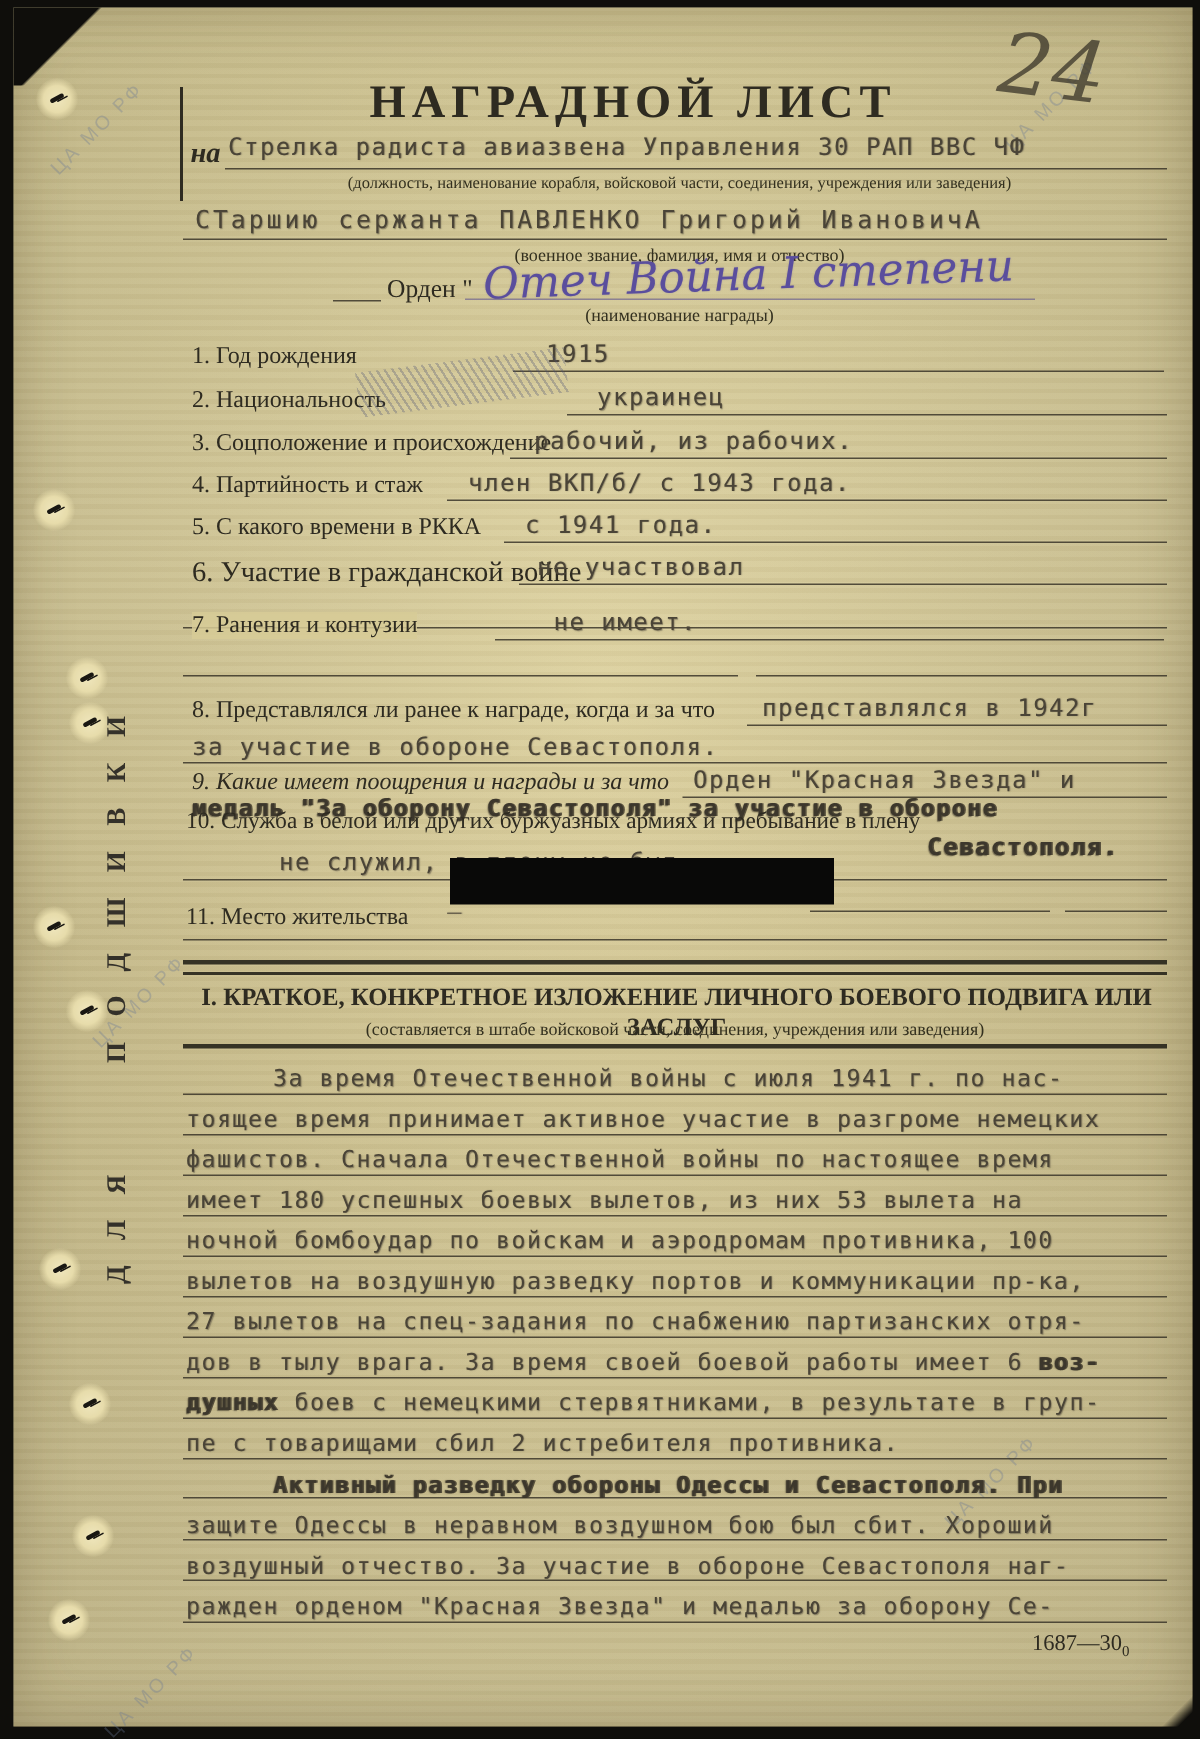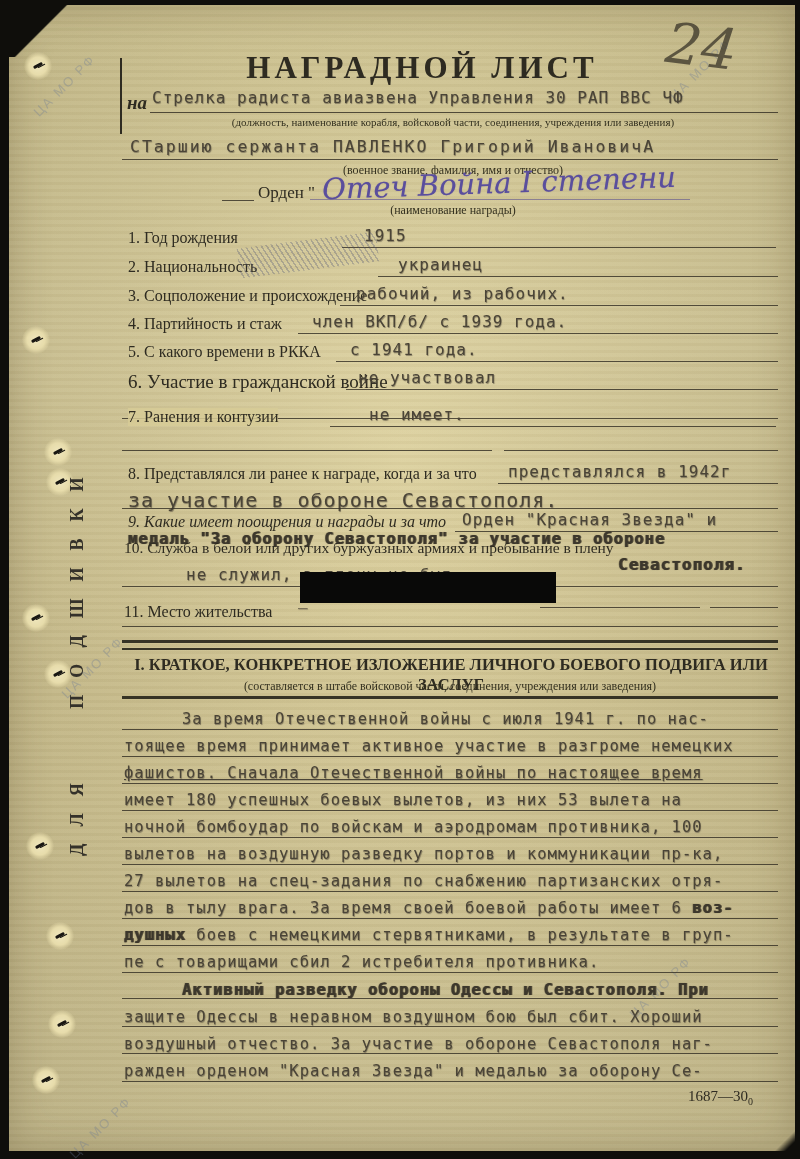--- a/index.html
+++ b/index.html
@@ -109,21 +109,21 @@
   <div class="abs printed" style="left:128px;top:258px;font-size:16px;">2. Национальность</div>
   <div class="abs typed" style="left:398px;top:255px;font-size:16px;">украинец</div>
   <div class="abs scribble" style="left:238px;top:240px;width:140px;height:30px;"></div>
   <div class="abs rule" style="left:378px;top:276px;width:400px;"></div>
 
   <div class="abs printed" style="left:128px;top:287px;font-size:16px;">3. Соцположение и происхождение</div>
   <div class="abs typed" style="left:356px;top:284px;font-size:16px;">рабочий, из рабочих.</div>
   <div class="abs rule" style="left:340px;top:305px;width:438px;"></div>
 
   <div class="abs printed" style="left:128px;top:315px;font-size:16px;">4. Партийность и стаж</div>
-  <div class="abs typed" style="left:312px;top:312px;font-size:16px;">член ВКП/б/ с 1939 года.</div>
+  <div class="abs typed" style="left:312px;top:312px;font-size:16px;">член ВКП/б/ с 1943 года.</div>
   <div class="abs rule" style="left:298px;top:333px;width:480px;"></div>
 
   <div class="abs printed" style="left:128px;top:343px;font-size:16px;">5. С какого времени в РККА</div>
   <div class="abs typed" style="left:350px;top:340px;font-size:16px;">с 1941 года.</div>
   <div class="abs rule" style="left:336px;top:361px;width:442px;"></div>
 
   <div class="abs printed" style="left:128px;top:371px;font-size:19px;">6. Участие в гражданской войне</div>
   <div class="abs typed" style="left:358px;top:368px;font-size:16px;">не участвовал</div>
   <div class="abs rule" style="left:346px;top:389px;width:432px;"></div>
 
@@ -131,21 +131,21 @@
 
   <div class="abs printed" style="left:128px;top:408px;font-size:16px;background:rgba(215,203,150,.85);">7. Ранения и контузии</div>
   <div class="abs typed" style="left:346px;top:405px;font-size:16px;margin-left:23px;">не имеет.</div>
   <div class="abs rule" style="left:330px;top:426px;width:446px;"></div>
   <div class="abs rule" style="left:122px;top:450px;width:370px;"></div>
   <div class="abs rule" style="left:504px;top:450px;width:274px;"></div>
 
   <div class="abs printed" style="left:128px;top:465px;font-size:16px;">8. Представлялся ли ранее к награде, когда и за что</div>
   <div class="abs typed" style="left:508px;top:462px;font-size:16px;">представлялся в 1942г</div>
   <div class="abs rule" style="left:498px;top:483px;width:280px;"></div>
-  <div class="abs typed" style="left:128px;top:488px;font-size:20px;">за участие в обороне Севастополя.</div>
+  <div class="abs typed" style="left:128px;top:488px;font-size:16px;">за участие в обороне Севастополя.</div>
   <div class="abs rule" style="left:122px;top:508px;width:656px;"></div>
 
   <div class="abs printed" style="left:128px;top:513px;font-size:16px;font-style:italic;">9. Какие имеет поощрения и награды и за что</div>
   <div class="abs typed" style="left:462px;top:510px;font-size:16px;">Орден "Красная Звезда" и</div>
   <div class="abs rule" style="left:455px;top:531px;width:323px;"></div>
   <div class="abs typed typed-bold" style="left:128px;top:530px;font-size:15.5px;">медаль "За оборону Севастополя" за участие в обороне</div>
 
   <div class="abs printed" style="left:124px;top:539px;font-size:15.5px;">10. Служба в белой или других буржуазных армиях и пребывание в плену</div>
   <div class="abs typed typed-bold" style="left:618px;top:555px;font-size:16px;">Севастополя.</div>
   <div class="abs typed" style="left:186px;top:565px;font-size:16px;">не служил, в плену не был.</div>
@@ -161,21 +161,21 @@
 
   <div class="abs rule-heavy" style="left:122px;top:648px;width:656px;border-bottom-width:2px;"></div>
   <div class="abs printed" style="left:122px;top:655px;width:658px;text-align:center;font-size:16.5px;font-weight:bold;white-space:normal;">I. КРАТКОЕ, КОНКРЕТНОЕ ИЗЛОЖЕНИЕ ЛИЧНОГО БОЕВОГО ПОДВИГА ИЛИ ЗАСЛУГ</div>
   <div class="abs caption printed" style="left:122px;top:679px;width:656px;font-size:12px;">(составляется в штабе войсковой части, соединения, учреждения или заведения)</div>
   <div class="abs rule-heavy" style="left:122px;top:696px;width:656px;"></div>
 
   <div class="abs typed" style="left:182px;top:710px;font-size:15.5px;">За время Отечественной войны с июля 1941 г. по нас-</div>
   <div class="abs rule" style="left:122px;top:729px;width:656px;"></div>
   <div class="abs typed" style="left:124px;top:737px;font-size:15.5px;">тоящее время принимает активное участие в разгроме немецких</div>
   <div class="abs rule" style="left:122px;top:756px;width:656px;"></div>
-  <div class="abs typed" style="left:124px;top:764px;font-size:15.5px;text-decoration:underline;">фашистов. Сначала Отечественной войны по настоящее время</div>
+  <div class="abs typed" style="left:124px;top:764px;font-size:15.5px;">фашистов. Сначала Отечественной войны по настоящее время</div>
   <div class="abs rule" style="left:122px;top:783px;width:656px;"></div>
   <div class="abs typed" style="left:124px;top:791px;font-size:15.5px;">имеет 180 успешных боевых вылетов, из них 53 вылета на</div>
   <div class="abs rule" style="left:122px;top:810px;width:656px;"></div>
   <div class="abs typed" style="left:124px;top:818px;font-size:15.5px;">ночной бомбоудар по войскам и аэродромам противника, 100</div>
   <div class="abs rule" style="left:122px;top:837px;width:656px;"></div>
   <div class="abs typed" style="left:124px;top:845px;font-size:15.5px;">вылетов на воздушную разведку портов и коммуникации пр-ка,</div>
   <div class="abs rule" style="left:122px;top:864px;width:656px;"></div>
   <div class="abs typed" style="left:124px;top:872px;font-size:15.5px;">27 вылетов на спец-задания по снабжению партизанских отря-</div>
   <div class="abs rule" style="left:122px;top:891px;width:656px;"></div>
   <div class="abs typed" style="left:124px;top:899px;font-size:15.5px;"><span>дов в тылу врага. За время своей боевой работы имеет 6 </span><span class="typed-bold">воз-</span></div>

